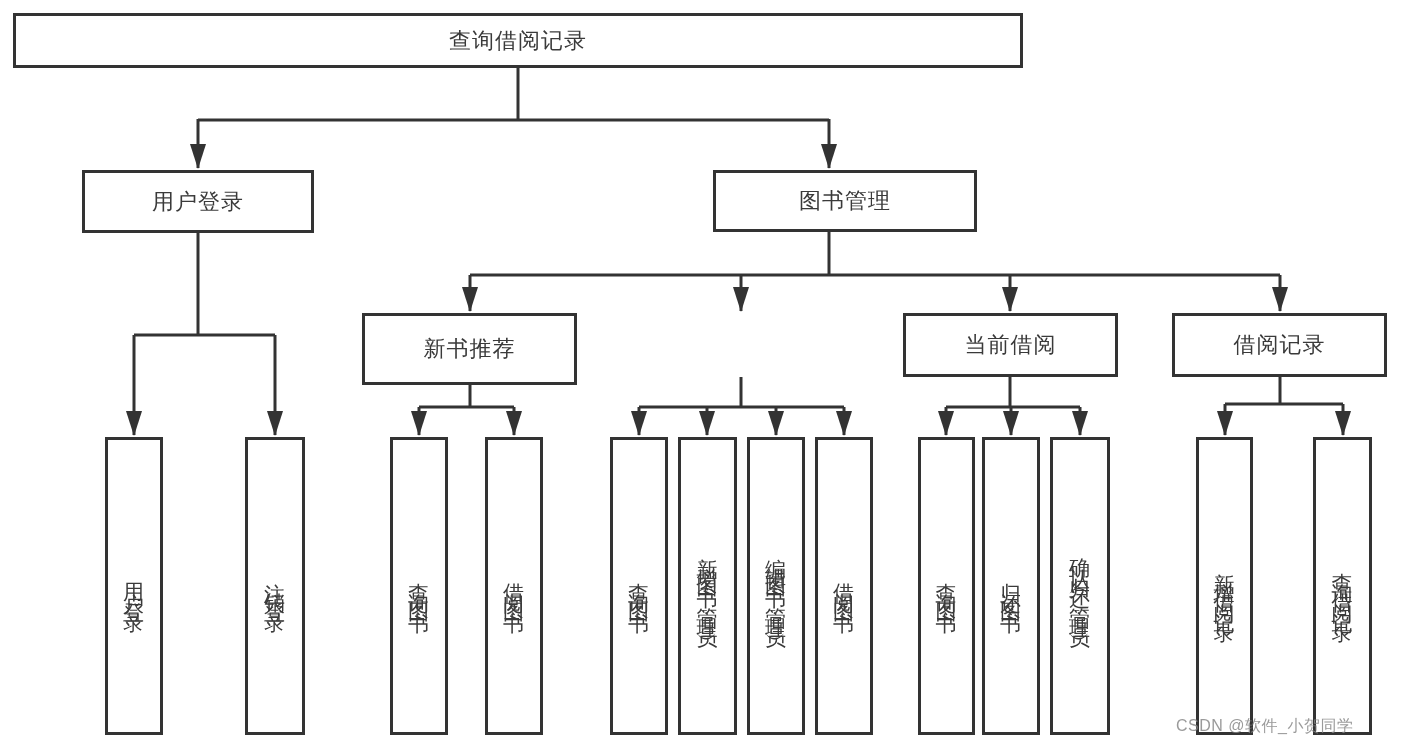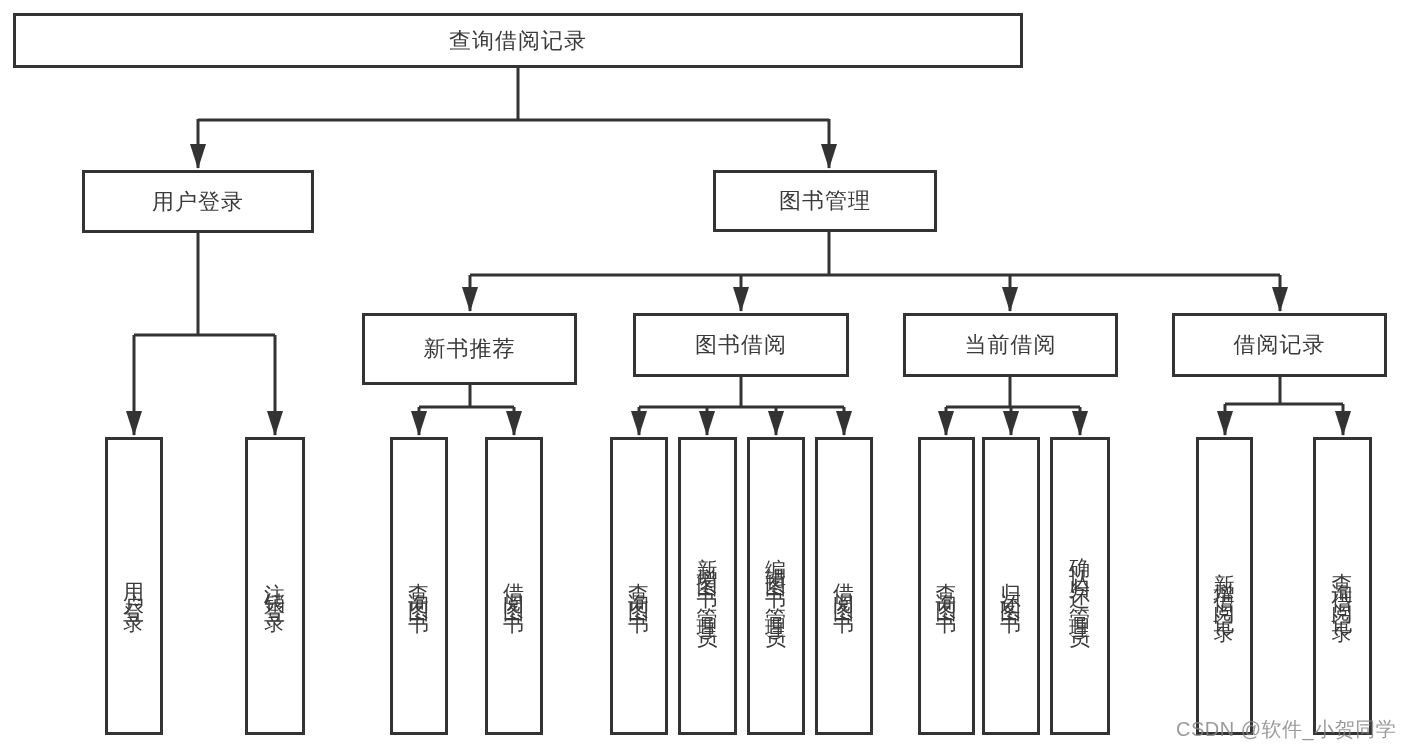--- a/index.html
+++ b/index.html
@@ -30,30 +30,30 @@
     font-size: 21px;
     line-height: 1;
     letter-spacing: 10px;
     white-space: nowrap;
   }
   .watermark {
     position: absolute;
     left: 1176px;
     top: 716px;
     z-index: 4;
-    font-size: 20px;
+    font-size: 16px;
     color: rgba(132, 132, 132, 0.82);
     letter-spacing: 0.5px;
     white-space: nowrap;
   }
 
   
   .n-root   { left: 13px;  top: 13px;  width: 1010px; height: 55px; }
   .n-login  { left: 82px;  top: 170px; width: 232px;  height: 63px; }
-  .n-mgmt   { left: 713px; top: 170px; width: 224px;  height: 62px; }
+  .n-mgmt   { left: 713px; top: 170px; width: 264px;  height: 62px; }
 
   .n-rec    { left: 362px;  top: 313px; width: 215px; height: 72px; }
   .n-bor    { left: 633px;  top: 313px; width: 216px; height: 64px; }
   .n-cur    { left: 903px;  top: 313px; width: 215px; height: 64px; align-items: center; }
   .n-recd   { left: 1172px; top: 313px; width: 215px; height: 64px; text-align: center; }
 
   .leaf { top: 437px; height: 298px; }
   .n-a1 { left: 105px;  width: 58px; }
   .n-a2 { left: 245px;  width: 60px; }
   .n-b1 { left: 390px;  width: 58px; }
@@ -130,23 +130,20 @@
   <div class="box n-login">
     <span class="h-label">用户登录</span>
   </div>
   <div class="box n-mgmt">
     <span class="h-label">图书管理</span>
   </div>
 
   <div class="box n-rec">
     <span class="h-label">新书推荐</span>
   </div>
-  <div class="box n-bor">
-    <span class="h-label">图书借阅</span>
-  </div>
   <div class="box n-cur">
     <span class="h-label">当前借阅</span>
   </div>
   <div class="box n-recd">
     <span class="h-label">借阅记录</span>
   </div>
 
   <div class="box leaf n-a1">
     <span class="v-label">用户登录</span>
   </div>

